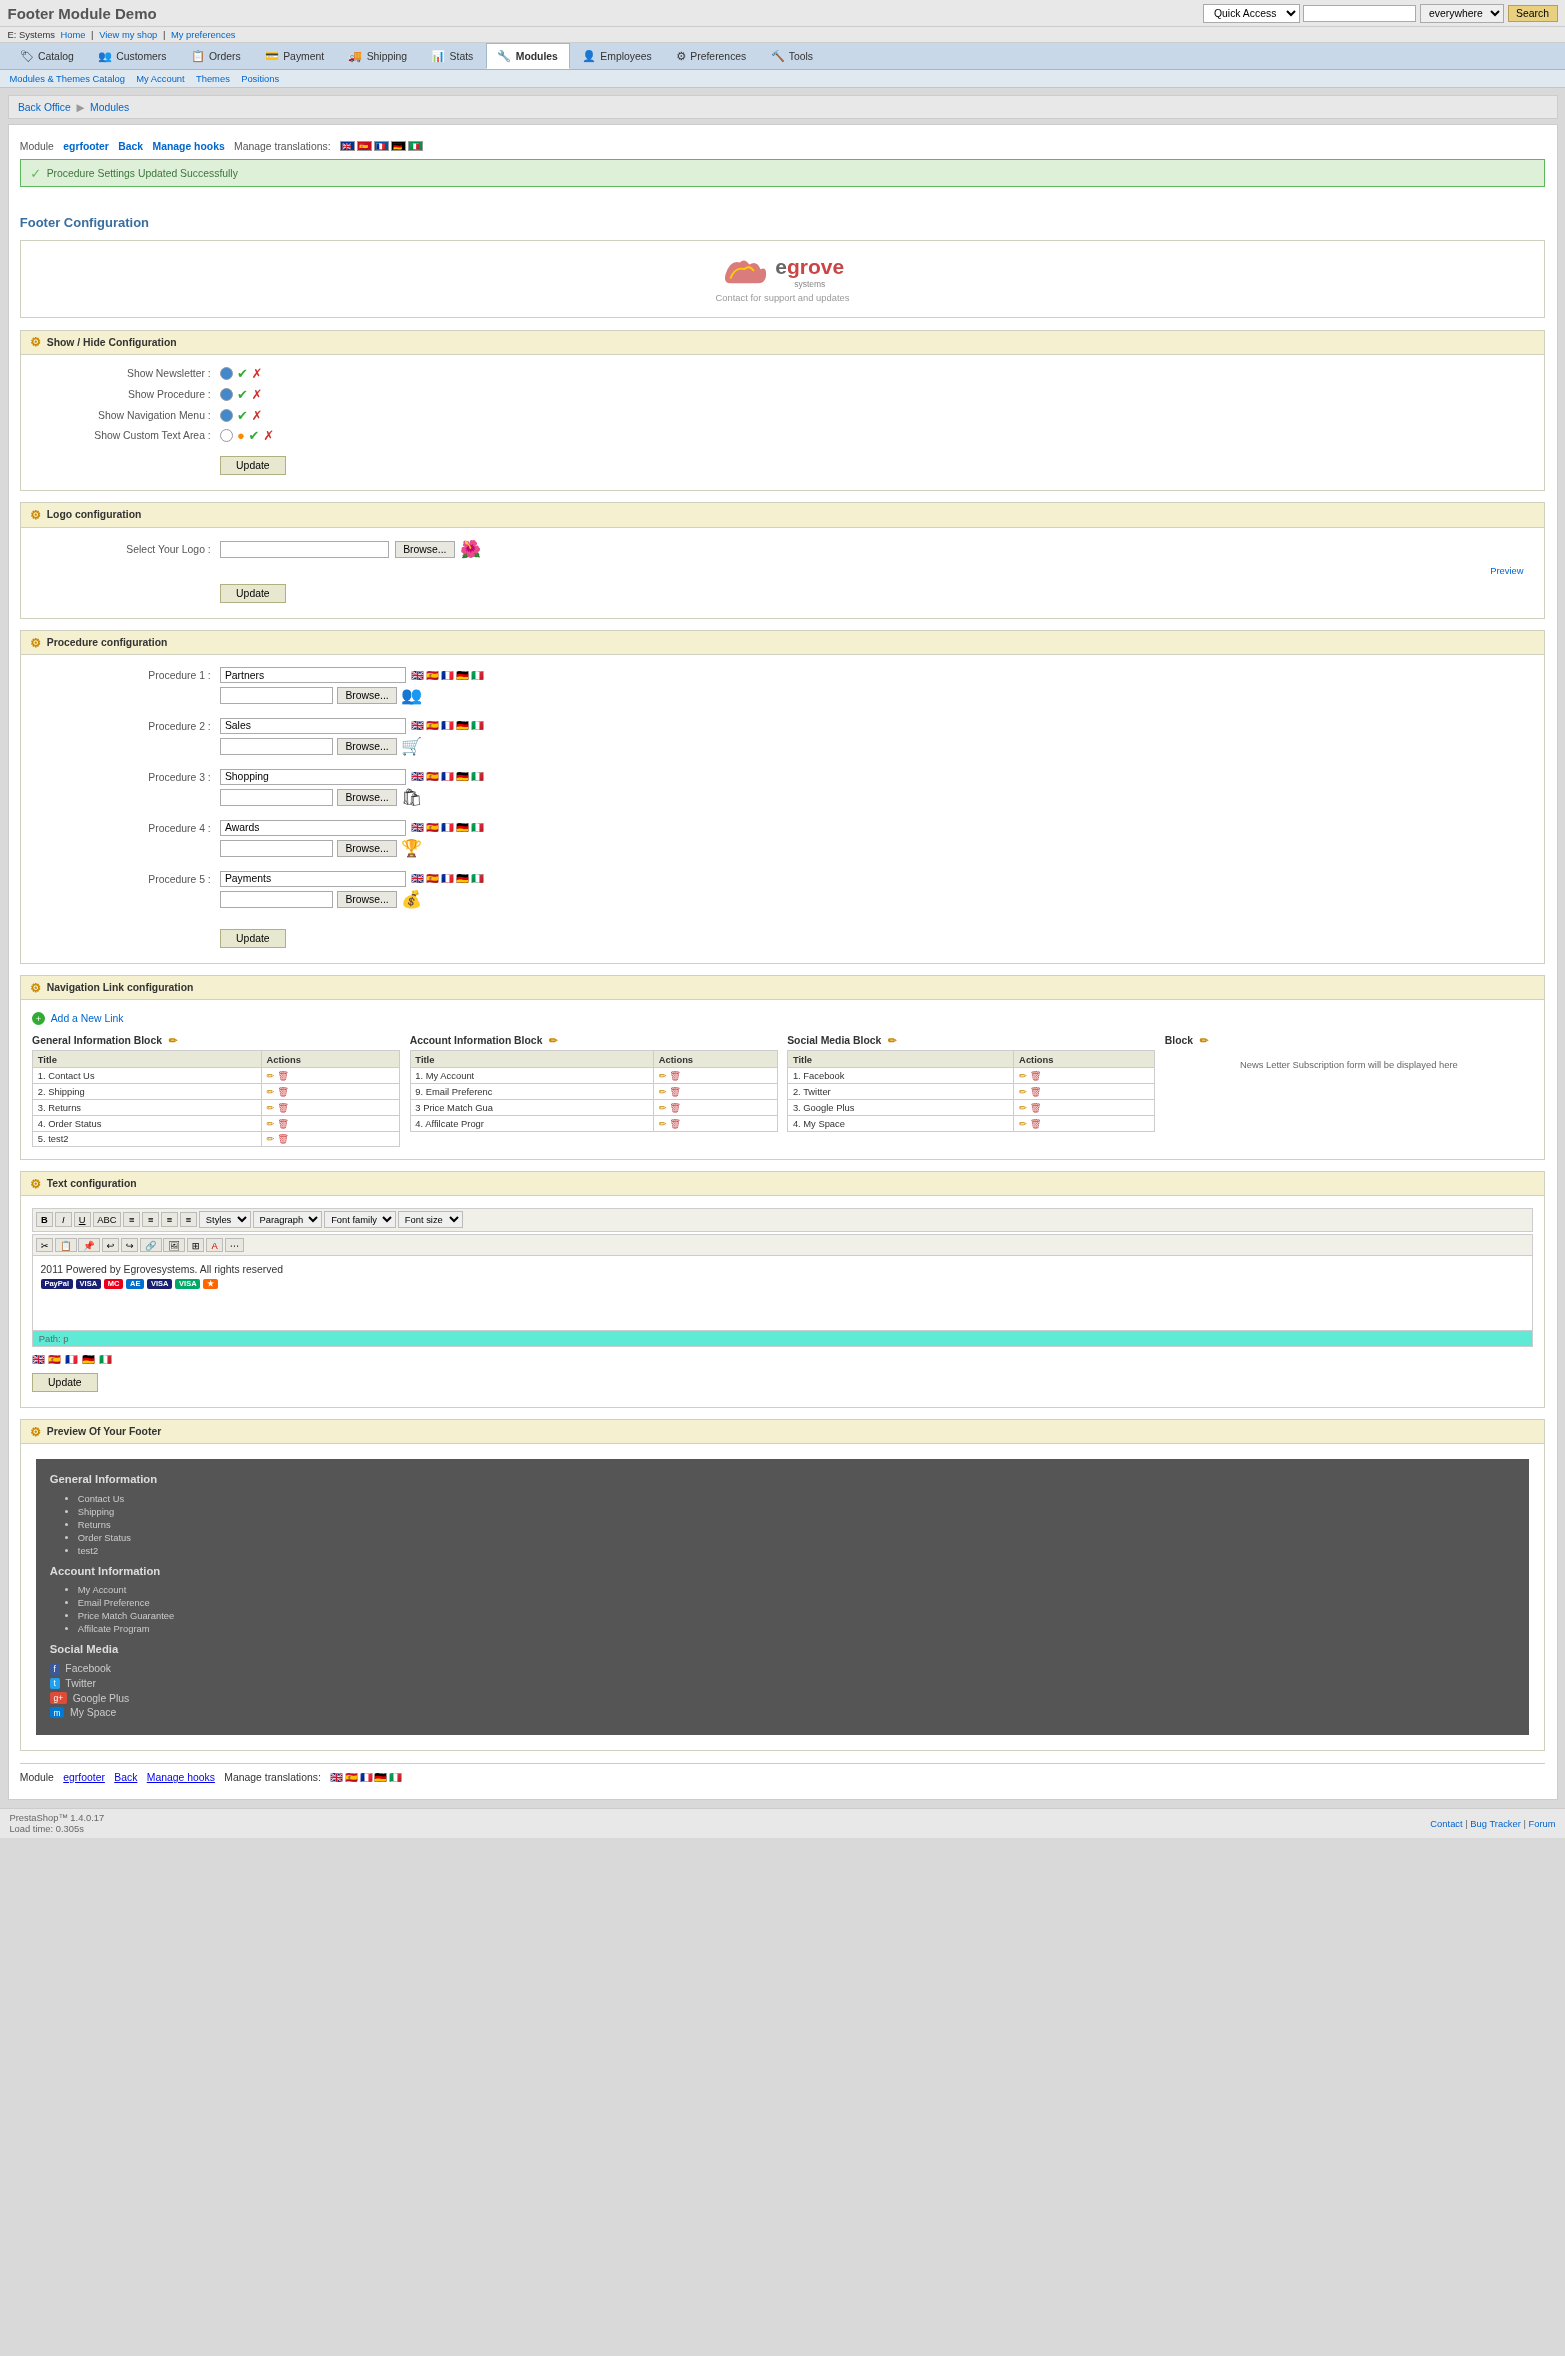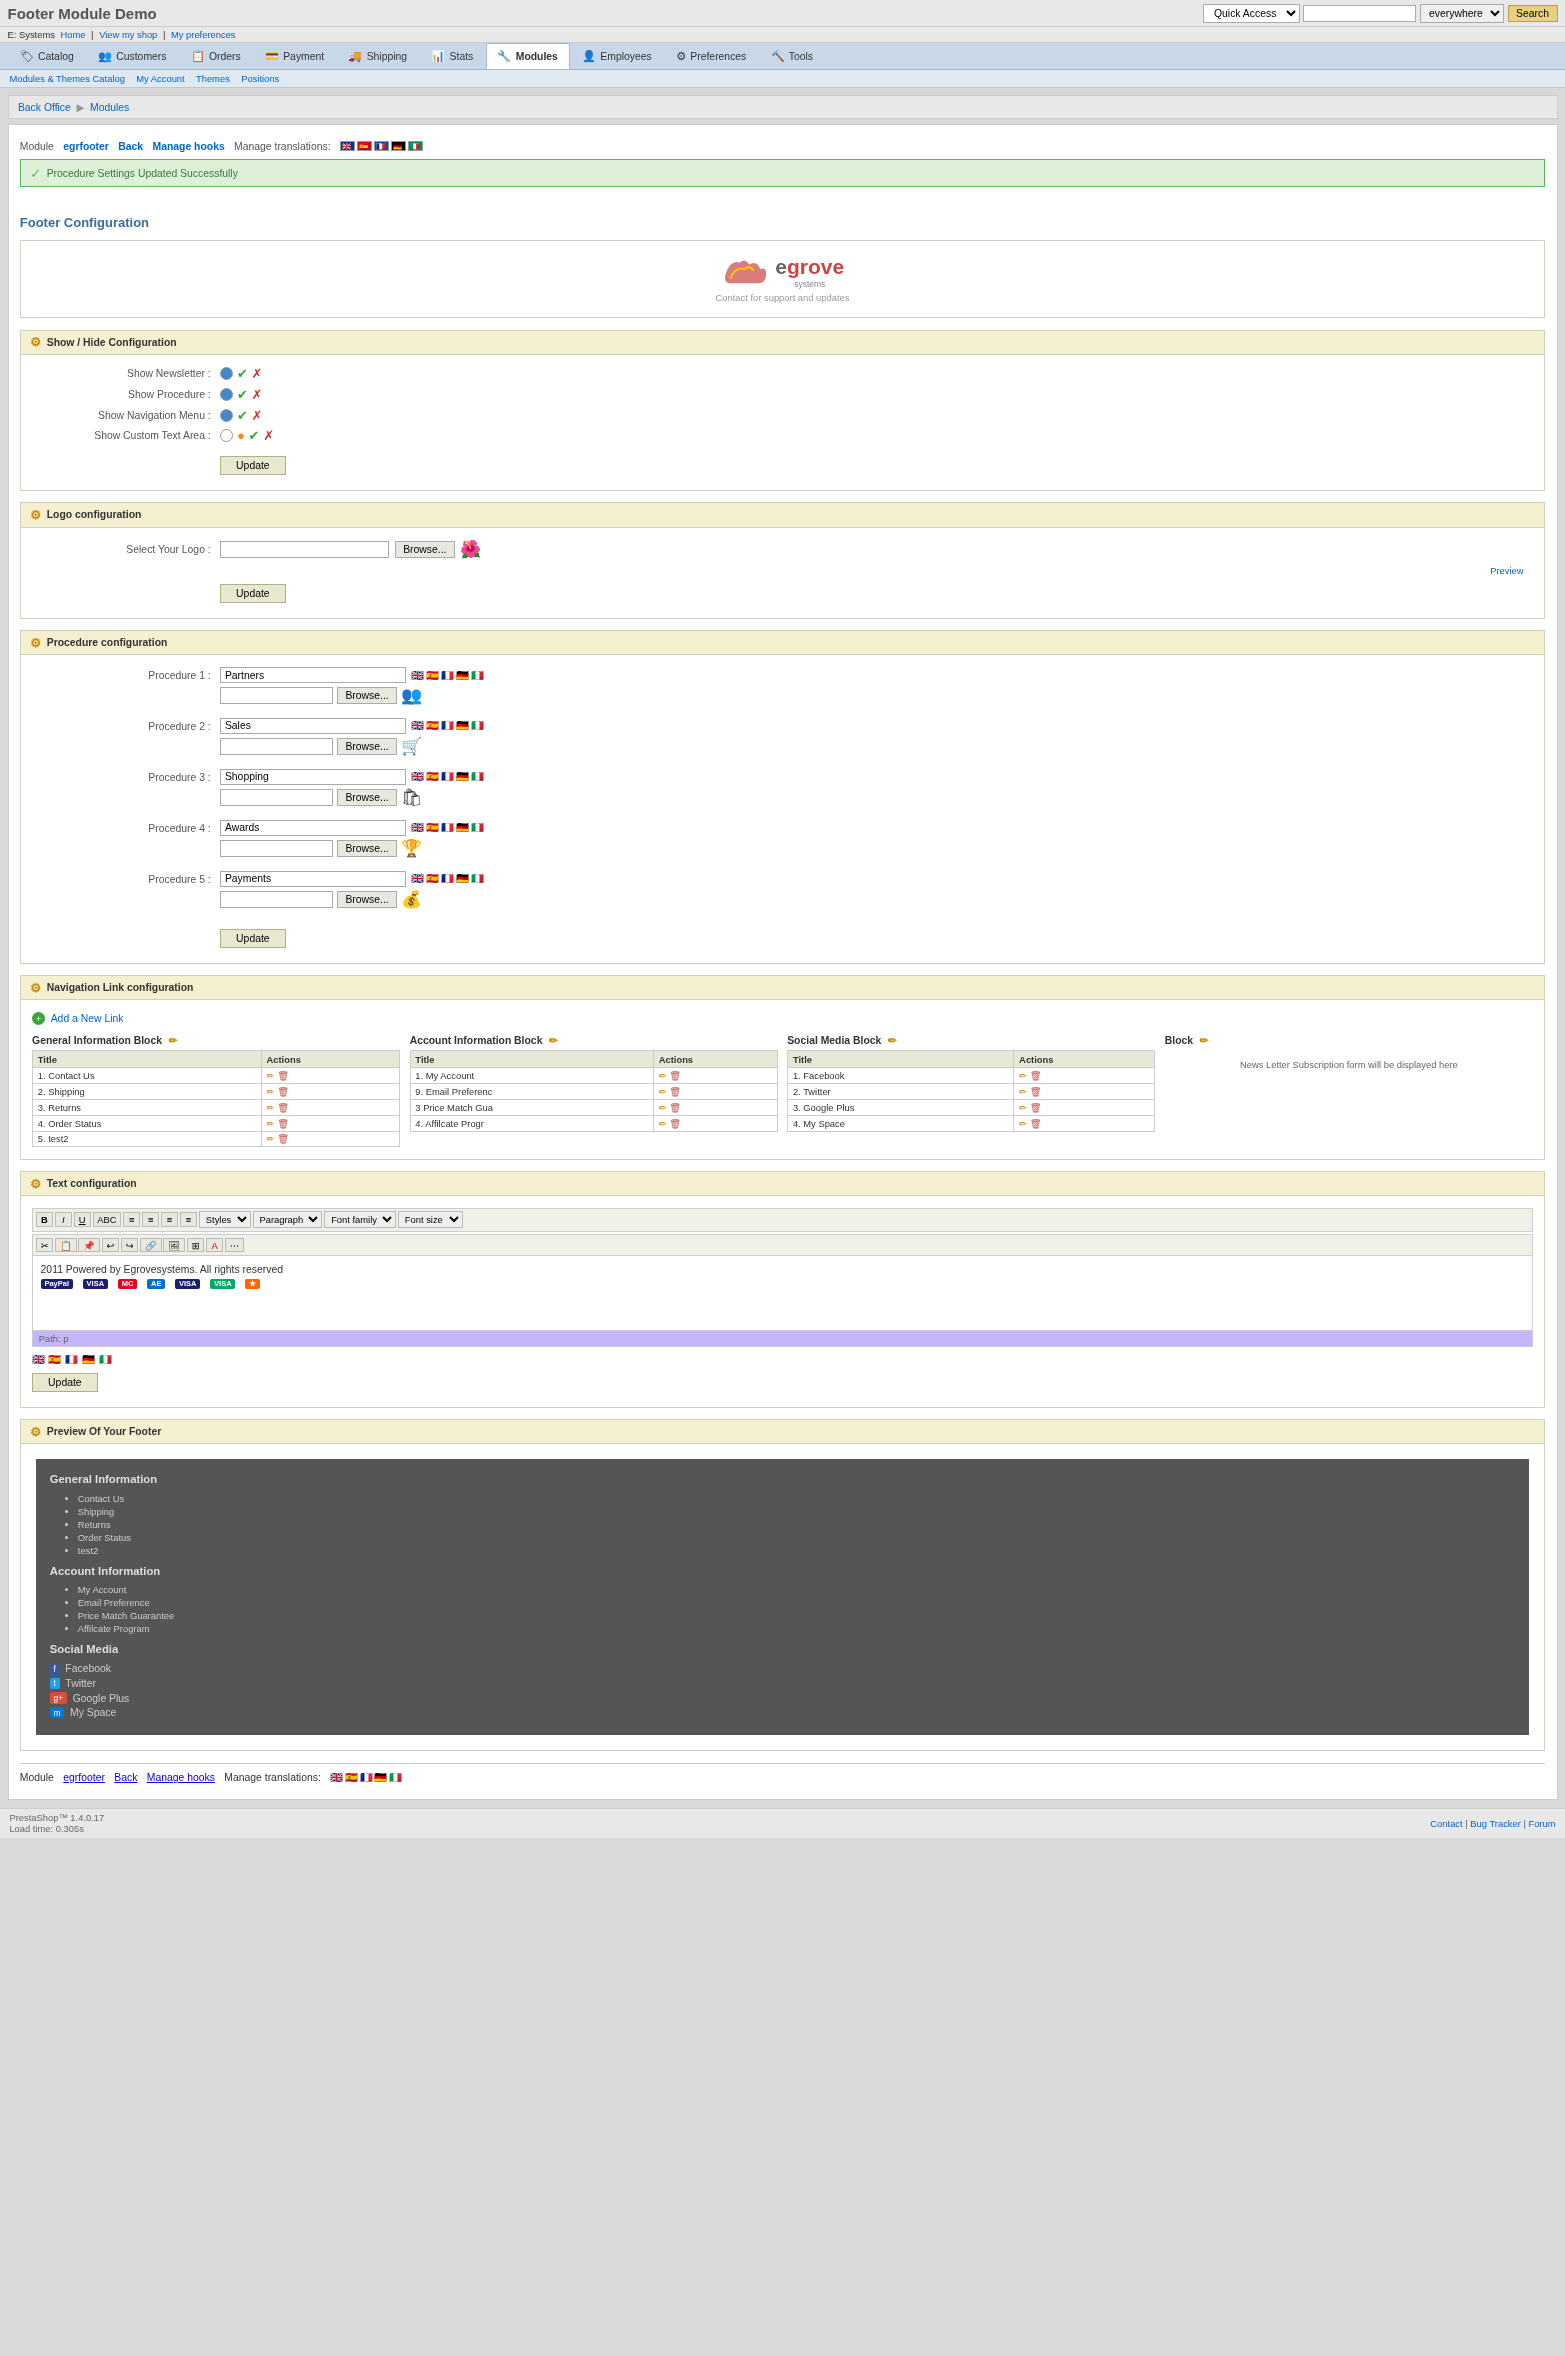--- a/index.html
+++ b/index.html
@@ -112,24 +112,24 @@
 
     
     .newsletter-block { flex: 1; min-width: 141px; }
     .newsletter-text { font-size: 9.4px; color: #666; text-align: center; padding: 9.4px; }
 
     
     .editor-toolbar { background: #f0f0e8; border: 0.9px solid #ccc; padding: 2.8px; display: flex; flex-wrap: wrap; gap: 1.9px; align-items: center; }
     .editor-btn { background: #e8e8e0; border: 0.9px solid #bbb; padding: 0.9px 3.8px; cursor: pointer; font-size: 9.4px; min-width: 17px; text-align: center; }
     .editor-select { border: 0.9px solid #bbb; padding: 0.9px 1.9px; font-size: 9.4px; }
     .editor-area { border: 0.9px solid #ccc; border-top: none; padding: 7.5px; min-height: 75px; background: #fff; font-size: 10.4px; }
-    .editor-path { background: #c4b5fd; border: 0.9px solid #ccc; border-top: none; padding: 1.9px 5.6px; font-size: 9.4px; color: #666; }
-
-    
-    .payment-icons { display: flex; gap: 10px; align-items: center; margin-top: 3.8px; }
+    .editor-path { background: #5eead4; border: 0.9px solid #ccc; border-top: none; padding: 1.9px 5.6px; font-size: 9.4px; color: #666; }
+
+    
+    .payment-icons { display: flex; gap: 3px; align-items: center; margin-top: 3.8px; }
     .pay-icon { background: #0066cc; color: #fff; font-size: 7.5px; padding: 0.9px 3.8px; border-radius: 1.9px; font-weight: bold; }
     .pay-visa { background: #1a1f71; }
     .pay-mc { background: #eb001b; }
     .pay-ae { background: #016fd0; }
 
     
     .footer-preview { background: #555; color: #ccc; padding: 14px; font-size: 10.4px; }
     .footer-preview h4 { color: #ddd; font-size: 11.3px; margin-bottom: 7.5px; }
     .footer-preview ul { list-style: disc; padding-left: 28px; margin-bottom: 9.4px; }
     .footer-preview ul li { margin-bottom: 1.9px; font-size: 9.4px; color: #ccc; }

